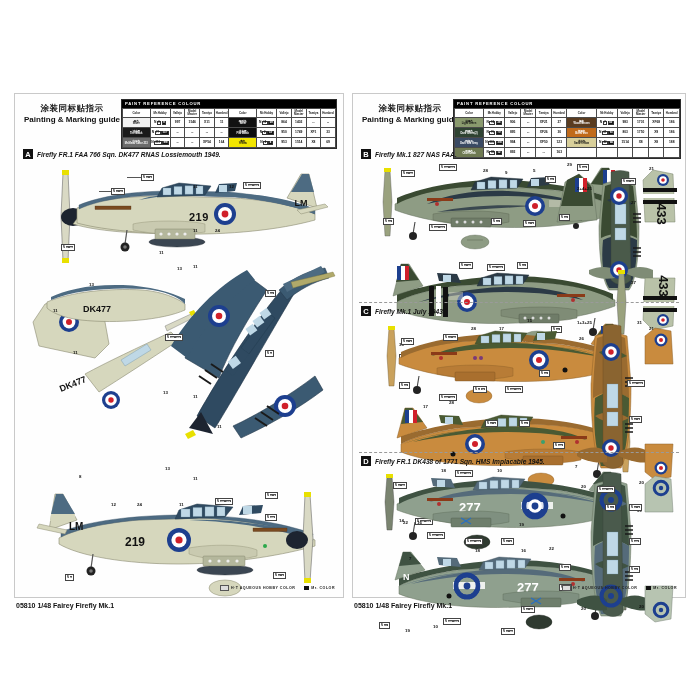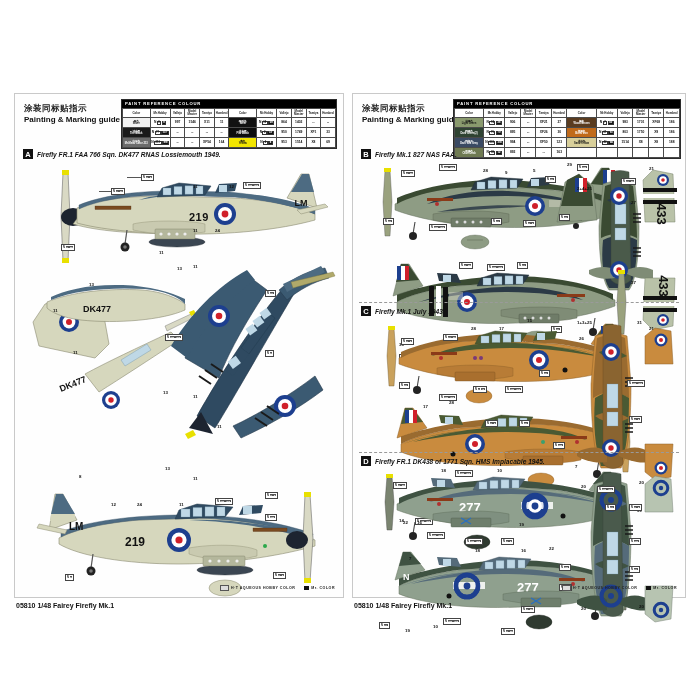--- a/index.html
+++ b/index.html
@@ -17,21 +17,21 @@
     top:93px;height:505px;
     background:#fefefe;
     border:1px solid #c9c9c9;
     box-sizing:border-box;
   }
   #sheet-left{left:14px;width:330px;}
   #sheet-right{left:352px;width:334px;}
 
   
   .hdr{position:absolute;left:0;top:0;right:0;height:50px;}
-  .hdr-title{position:absolute;left:9px;top:8px;line-height:1.45;}
+  .hdr-title{position:absolute;left:9px;top:8px;line-height:1.45;text-align:center;}
   .hdr-cn{font-size:8.5px;color:#1a1a1a;letter-spacing:.5px;
           font-family:"DejaVu Sans", sans-serif;font-weight:700;}
   .hdr-en{font-size:8px;color:#111;font-weight:bold;white-space:nowrap;}
 
   
   .paint-tbl{position:absolute;top:5px;border:1px solid #2b2b2b;background:#fff;
              box-sizing:border-box;}
   #tbl-left{left:106px;width:216px;}
   #tbl-right{left:100px;width:228px;}
   .tbl-cap{background:#000;color:#fff;font-size:4.2px;font-weight:bold;

